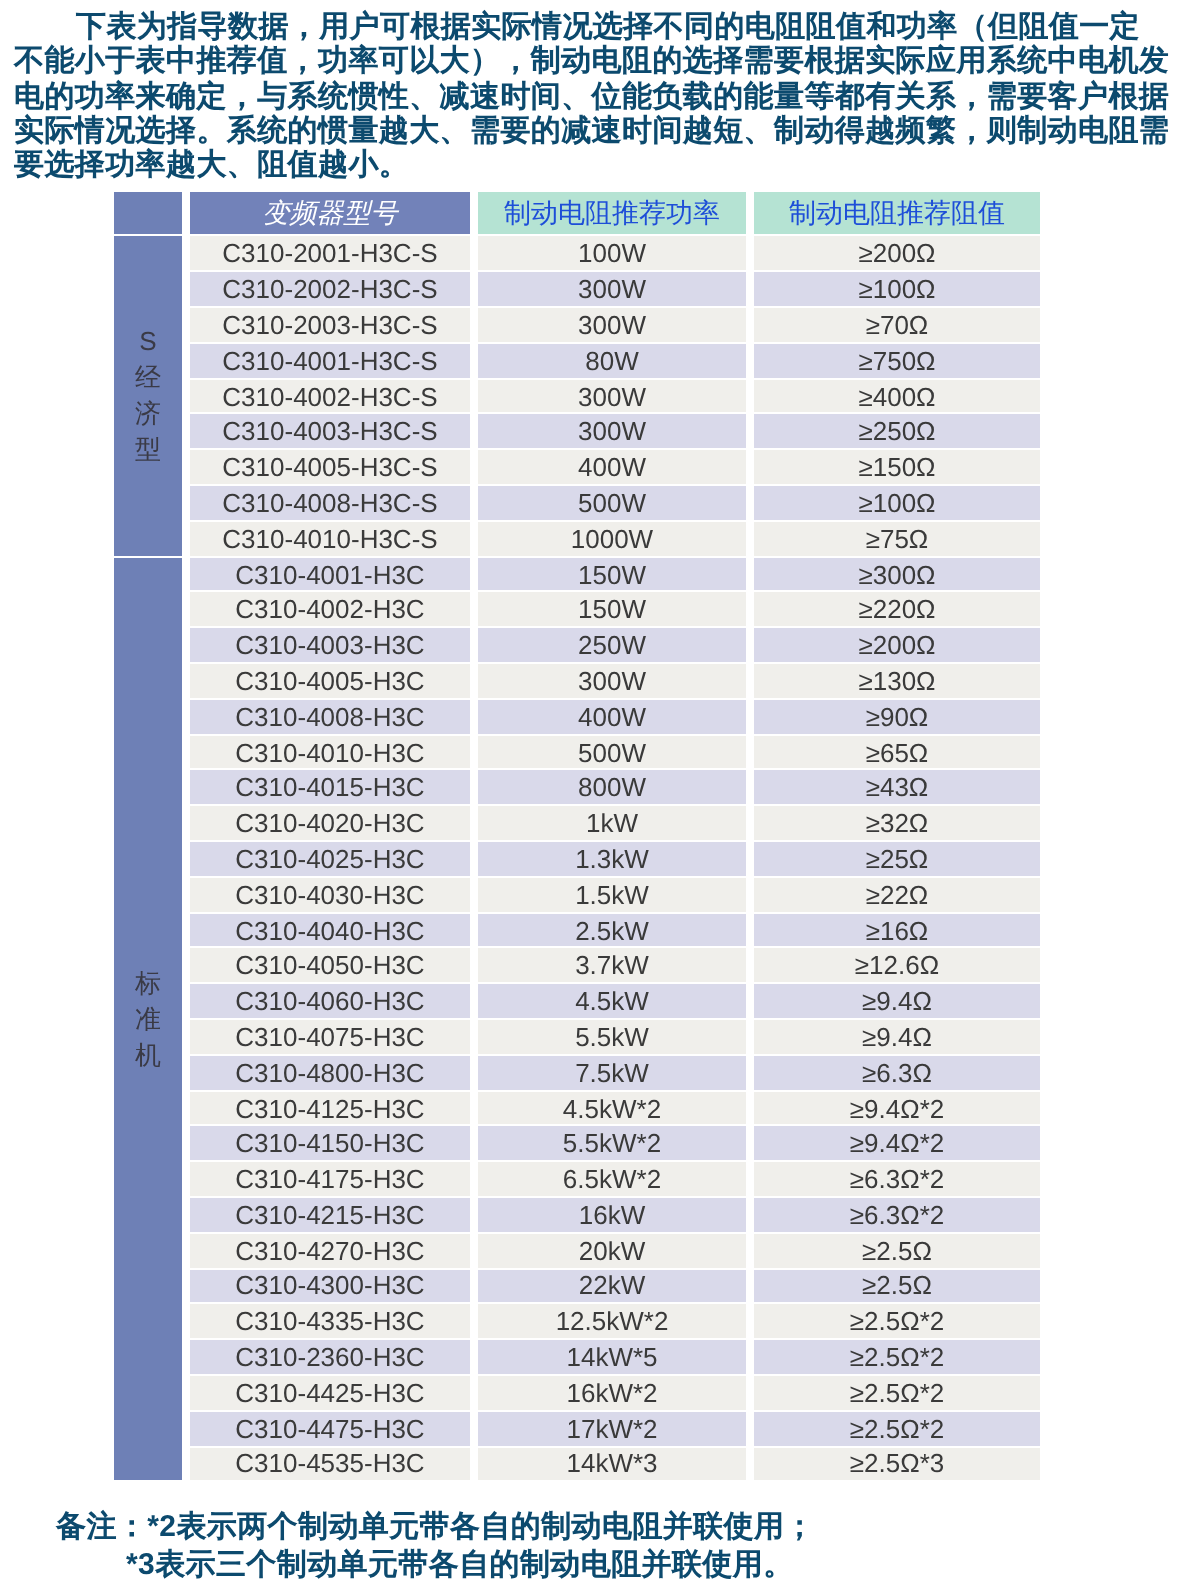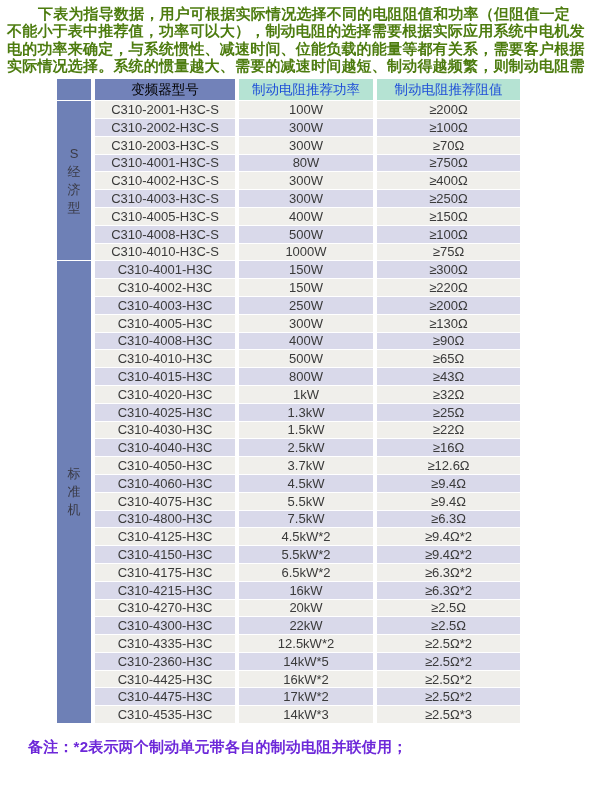--- a/index.html
+++ b/index.html
@@ -5,21 +5,21 @@
   html, body { margin: 0; padding: 0; }
   body {
     width: 600px; height: 797px;
     background: #ffffff;
     font-family: "Liberation Sans", sans-serif;
     overflow: hidden;
   }
   .intro {
     margin: 5px 4px 0 7px;
     font-weight: bold;
-    color: #4d7c0f;
+    color: #0c4a6e;
     font-size: 15px;
     line-height: 17.3px;
     letter-spacing: 0.2px;
   }
   .intro .line { white-space: nowrap; }
   .intro .line.first { text-indent: 31px; }
 
   table.res-table {
     margin: 4px 0 0 53px;
     border-collapse: separate;
@@ -28,57 +28,58 @@
   }
   th, td {
     padding: 0;
     text-align: center;
     font-weight: normal;
     white-space: nowrap;
     overflow: hidden;
   }
   thead th { height: 21px; font-size: 13.5px; }
   th.corner { background: var(--group-blue); }
-  th.blue   { background: var(--header-blue); color: #000000; }
+  th.blue   { background: var(--header-blue); color: #ffffff; font-style: italic; }
   th.teal   { background: var(--header-teal); color: #1d4ed8; }
 
   td { height: 16.8px; font-size: 13px; color: var(--cell-text); }
   tr.odd  td { background: var(--row-light); }
   tr.even td { background: var(--row-lavender); }
 
   th.group-cell {
     background: var(--group-blue);
     vertical-align: middle;
     color: #3a3a46;
     font-size: 13px;
     font-weight: normal;
   }
   .group-cell .ch { line-height: 18px; text-align: center; }
 
   .notes {
     margin: 13px 0 0 28px;
     font-weight: bold;
-    color: #6d28d9;
+    color: #0c4a6e;
     font-size: 15px;
     line-height: 19px;
     letter-spacing: 0.2px;
   }
   .notes .note-line { white-space: nowrap; }
   .notes .note-line.second { padding-left: 35px; }
 </style>
 </head>
 <body>
 
 <div class="page">
 
   <div class="intro" id="intro">
       <div class="line first">下表为指导数据，用户可根据实际情况选择不同的电阻阻值和功率（但阻值一定</div>
       <div class="line">不能小于表中推荐值，功率可以大），制动电阻的选择需要根据实际应用系统中电机发</div>
       <div class="line">电的功率来确定，与系统惯性、减速时间、位能负载的能量等都有关系，需要客户根据</div>
       <div class="line">实际情况选择。系统的惯量越大、需要的减速时间越短、制动得越频繁，则制动电阻需</div>
+      <div class="line">要选择功率越大、阻值越小。</div>
     </div>
 
   <table class="res-table">
     <colgroup>
       <col style="width:34px">
       <col style="width:140px">
       <col style="width:134px">
       <col style="width:143px">
     </colgroup>
     <thead>
@@ -274,15 +275,16 @@
         <tr class="odd">
           <td>C310-4535-H3C</td>
           <td>14kW*3</td>
           <td>≥2.5Ω*3</td>
         </tr>
       </tbody>
   </table>
 
   <div class="notes" id="notes">
       <div class="note-line"><span>备注：</span>*2表示两个制动单元带各自的制动电阻并联使用；</div>
+      <div class="note-line second">*3表示三个制动单元带各自的制动电阻并联使用。</div>
     </div>
 
 </div>
 
 </body></html>

